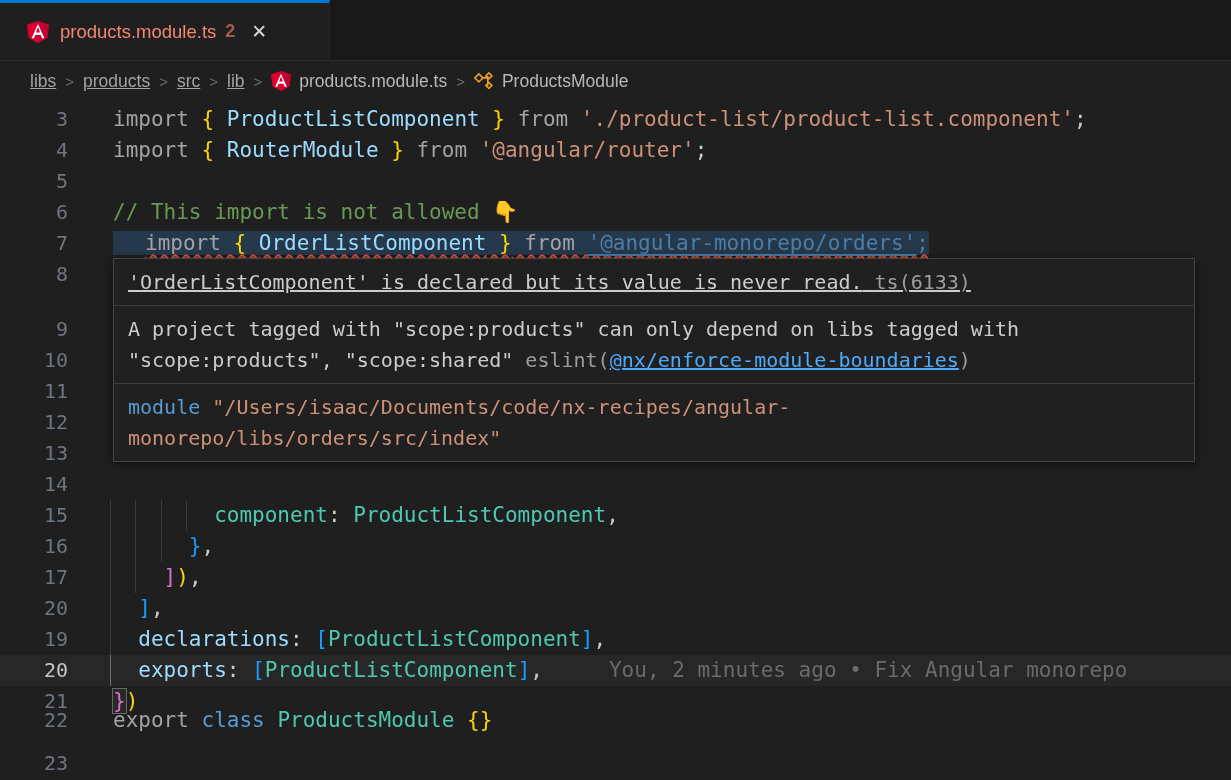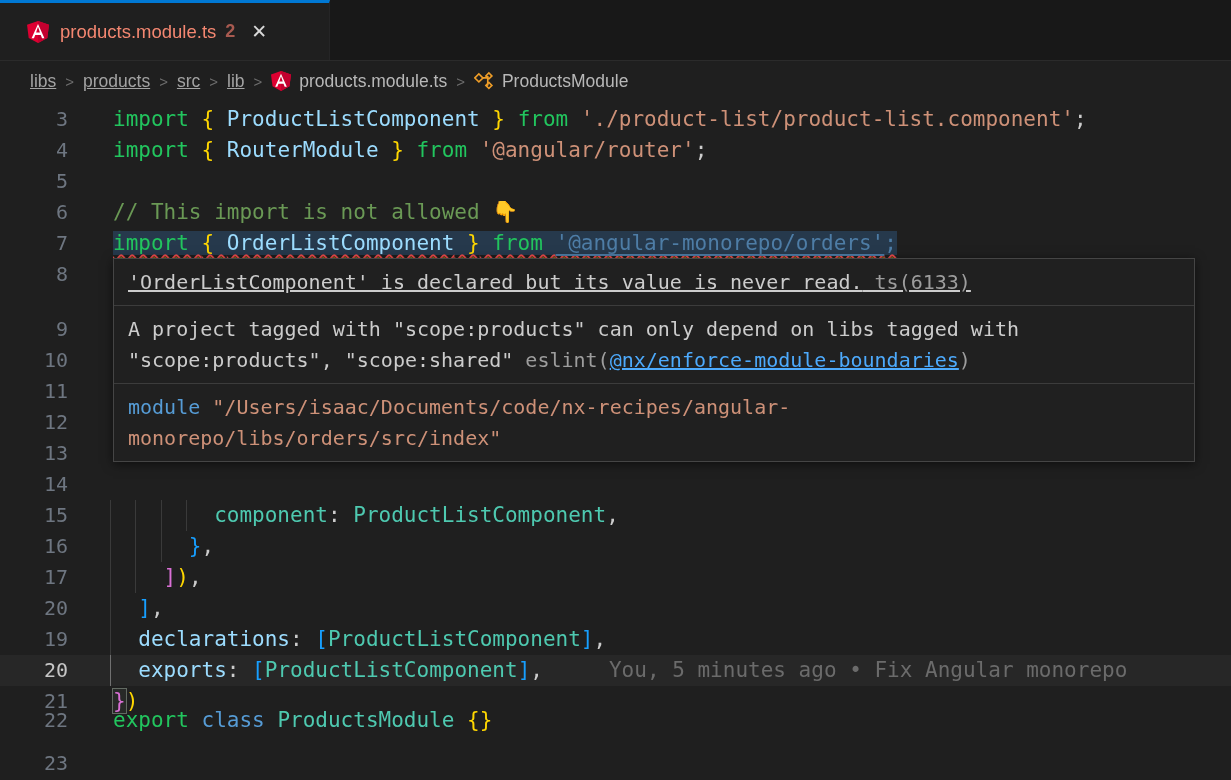--- a/index.html
+++ b/index.html
@@ -33,40 +33,40 @@
   .row { position:absolute; left:0; width:1231px; height:31px;
          font-family:"DejaVu Sans Mono", monospace; font-size:21px; line-height:31px; }
   .row.current { background:#272727; }
   .ln { position:absolute; left:0; top:0; width:68px; text-align:right;
         color:#6e7681; font-size:20px; }
   .row.current .ln { color:#c6c6c6; }
   .code { position:absolute; left:113px; top:0; white-space:pre; }
   .guide { position:absolute; top:0; width:1px; height:31px; background:#3a3a3a; }
   .guide.active { background:#707070; }
 
-  .kw   { color:#22c55e; }
+  .kw   { color:#a3a3a3; }
   .kwb  { color:#569cd6; }
   .b1   { color:#ffd700; }
   .b2   { color:#da70d6; }
   .b2m  { color:#da70d6; outline:1px solid #626a62; background:rgba(80,90,80,.18); }
   .b3   { color:#179fff; }
   .prop { color:#9cdcfe; }
   .teal { color:#4ec9b0; }
   .str  { color:#ce9178; }
   .cm   { color:#6a9955; }
   .pun  { color:#cccccc; }
   .pre  { color:#cccccc; }
   .modstr { color:#4e7da6; text-decoration:underline; text-underline-offset:4px; }
   .modp   { color:#4e7da6; }
 
   .sel { background:#26394c; }
   .sqy { text-decoration:underline wavy #cca700 2px; text-underline-offset:7px;
          text-decoration-skip-ink:none; }
   .sqr { text-decoration:underline wavy #f14c4c 2px; text-underline-offset:4px;
-         text-decoration-skip-ink:none; }
+         text-decoration-skip-ink:none;padding-left:32px; }
   .blame { color:#6b6b6b; margin-left:66px; }
 
   
   .hover { position:absolute; left:113px; top:158px; width:1082px;
            background:#202020; border:1px solid #454545;
            box-shadow:0 2px 10px rgba(0,0,0,.55); z-index:5; }
   .hover-section { padding:8px 14px 7px 14px; border-top:1px solid #3c3c3c;
                    font-family:"DejaVu Sans Mono", monospace; font-size:20px;
                    line-height:31px; color:#cccccc; white-space:pre-wrap; }
   .hover-section:first-child { border-top:none;text-decoration:underline; }
@@ -192,21 +192,21 @@
     <div class="row" style="top: 493px;">
       <span class="ln">20</span>
       <span class="code"><span class="guide" style="left:-3px"></span><span class="pre">  </span><span class="b3">]</span><span class="pun">,</span></span>
     </div>
     <div class="row" style="top: 524px;">
       <span class="ln">19</span>
       <span class="code"><span class="guide" style="left:-3px"></span><span class="pre">  </span><span class="prop">declarations</span><span class="pun">: </span><span class="b3">[</span><span class="teal">ProductListComponent</span><span class="b3">]</span><span class="pun">,</span></span>
     </div>
     <div class="row current" style="top: 555px;">
       <span class="ln">20</span>
-      <span class="code"><span class="guide active" style="left:-3px"></span><span class="pre">  </span><span class="prop">exports</span><span class="pun">: </span><span class="b3">[</span><span class="teal">ProductListComponent</span><span class="b3">]</span><span class="pun">,</span><span class="blame">You, 5 minutes ago • Fix Angular monorepo</span></span>
+      <span class="code"><span class="guide active" style="left:-3px"></span><span class="pre">  </span><span class="prop">exports</span><span class="pun">: </span><span class="b3">[</span><span class="teal">ProductListComponent</span><span class="b3">]</span><span class="pun">,</span><span class="blame">You, 2 minutes ago • Fix Angular monorepo</span></span>
     </div>
     <div class="row" style="top: 586px;">
       <span class="ln">21</span>
       <span class="code"><span class="b2m">}</span><span class="b1">)</span></span>
     </div>
     <div class="row" style="top: 605px;">
       <span class="ln">22</span>
       <span class="code"><span class="kw">export </span><span class="kwb">class </span><span class="teal">ProductsModule</span><span class="pun"> </span><span class="b1">{}</span></span>
     </div>
     <div class="row" style="top: 648px;">

